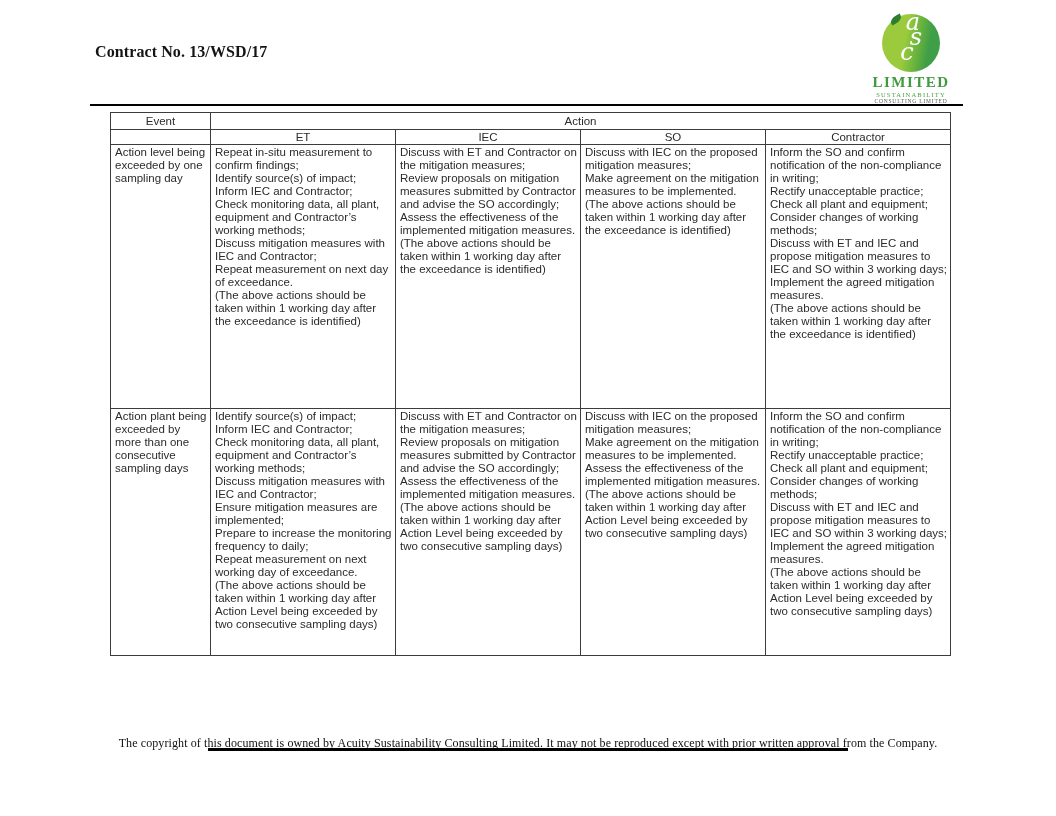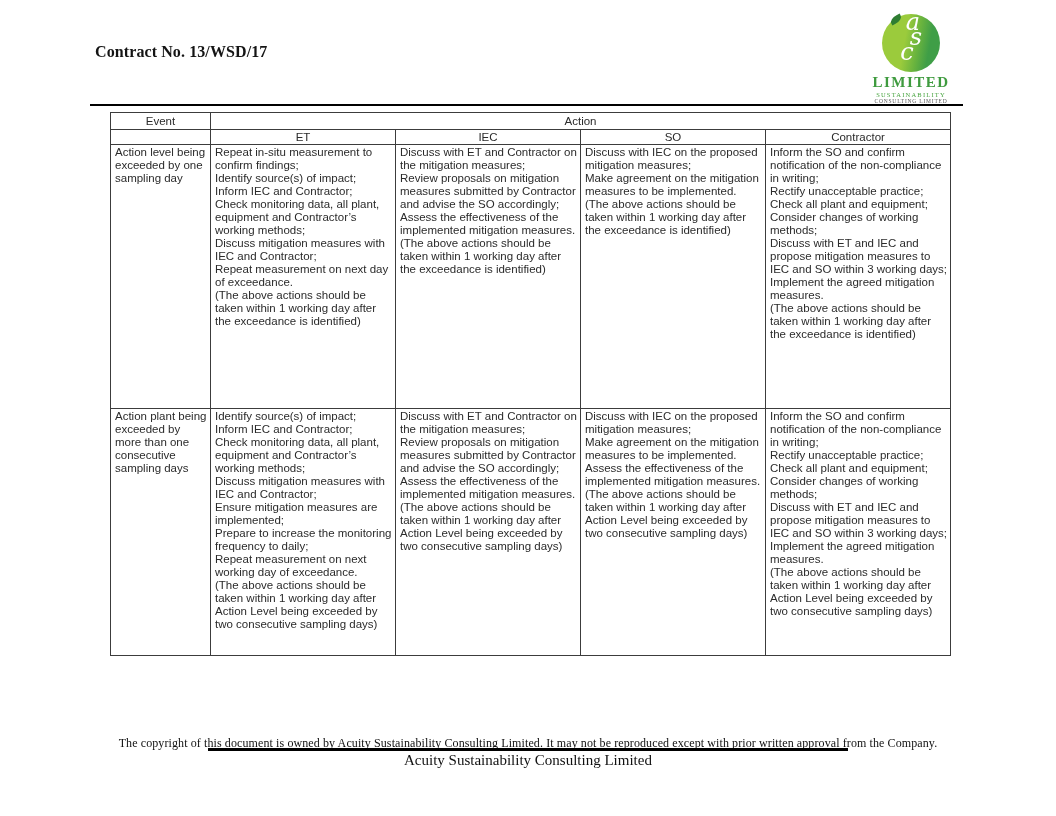--- a/index.html
+++ b/index.html
@@ -247,15 +247,14 @@
 Consider changes of working methods;
 Discuss with ET and IEC and propose mitigation measures to IEC and SO within 3 working days;
 Implement the agreed mitigation measures.
 (The above actions should be taken within 1 working day after Action Level being exceeded by two consecutive sampling days)</td>
     </tr>
   </tbody>
     </table>
 
   <div class="footer-copyright">The copyright of this document is owned by Acuity Sustainability Consulting Limited. It may not be reproduced except with prior written approval from the Company.</div>
   <div class="footer-rule"></div>
-  <div class="footer-company">Acuity Sustainability Consulting Limited</div>
 
 </div>
 
 </body></html>

